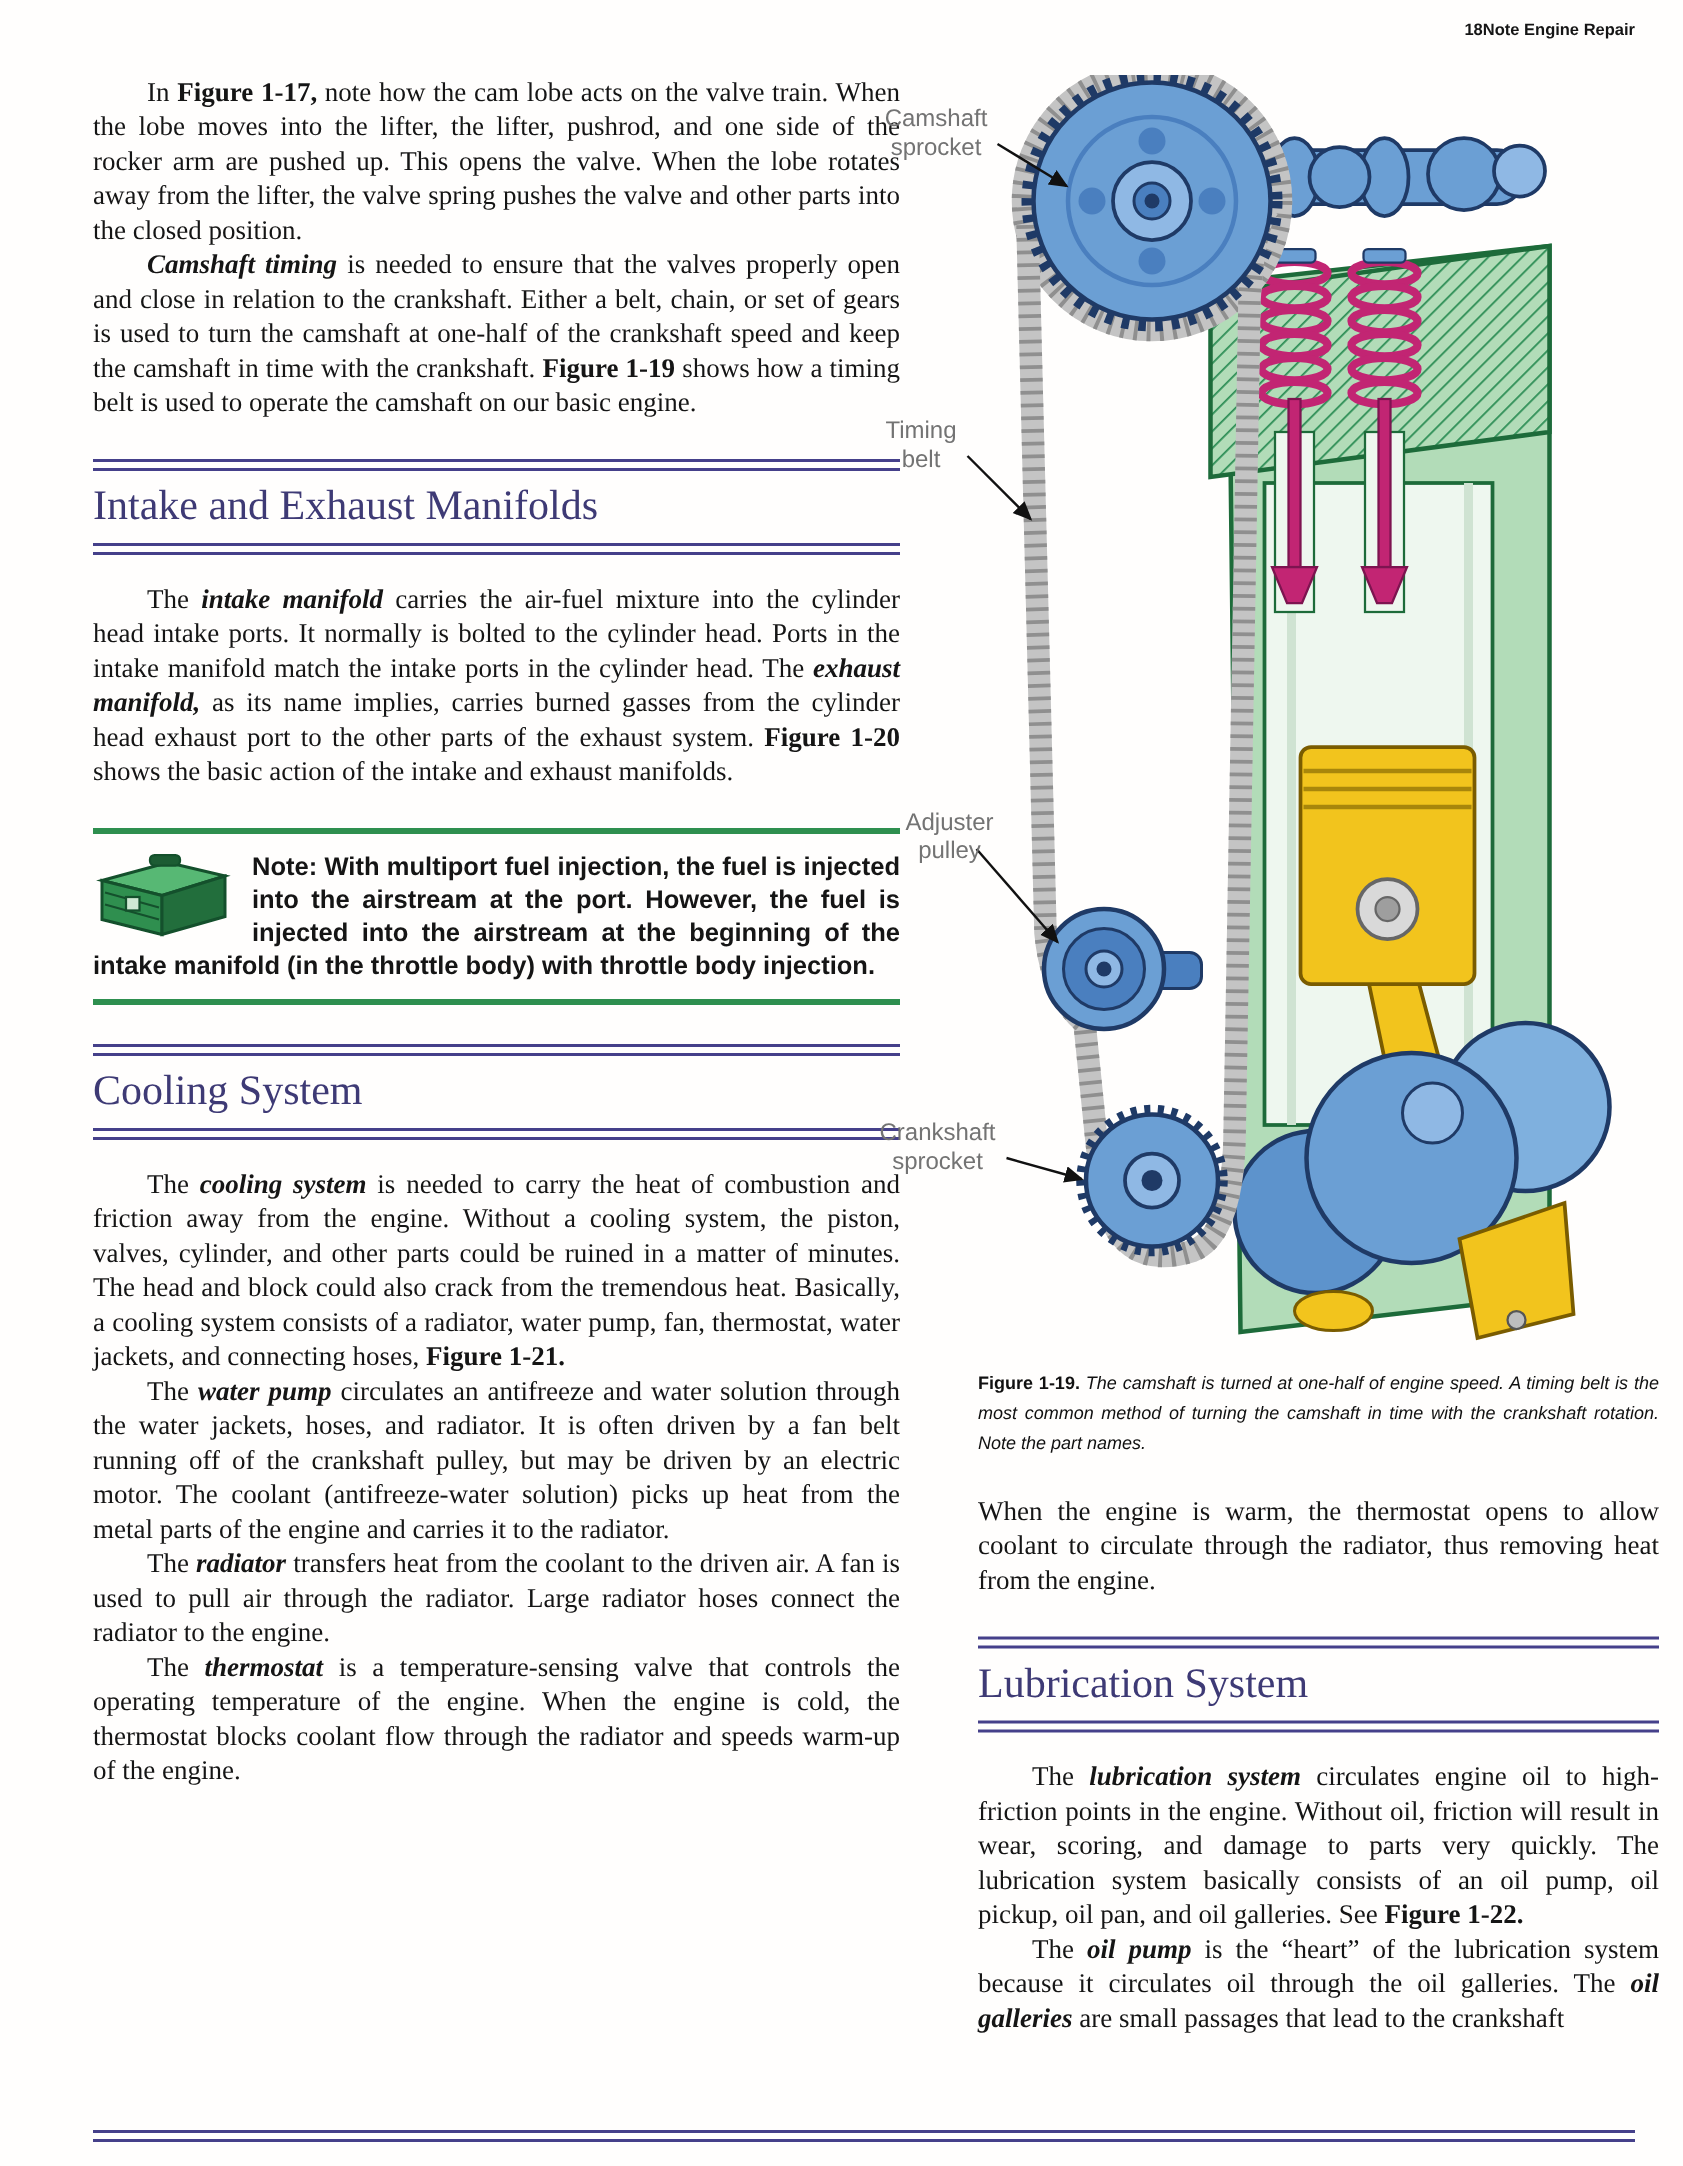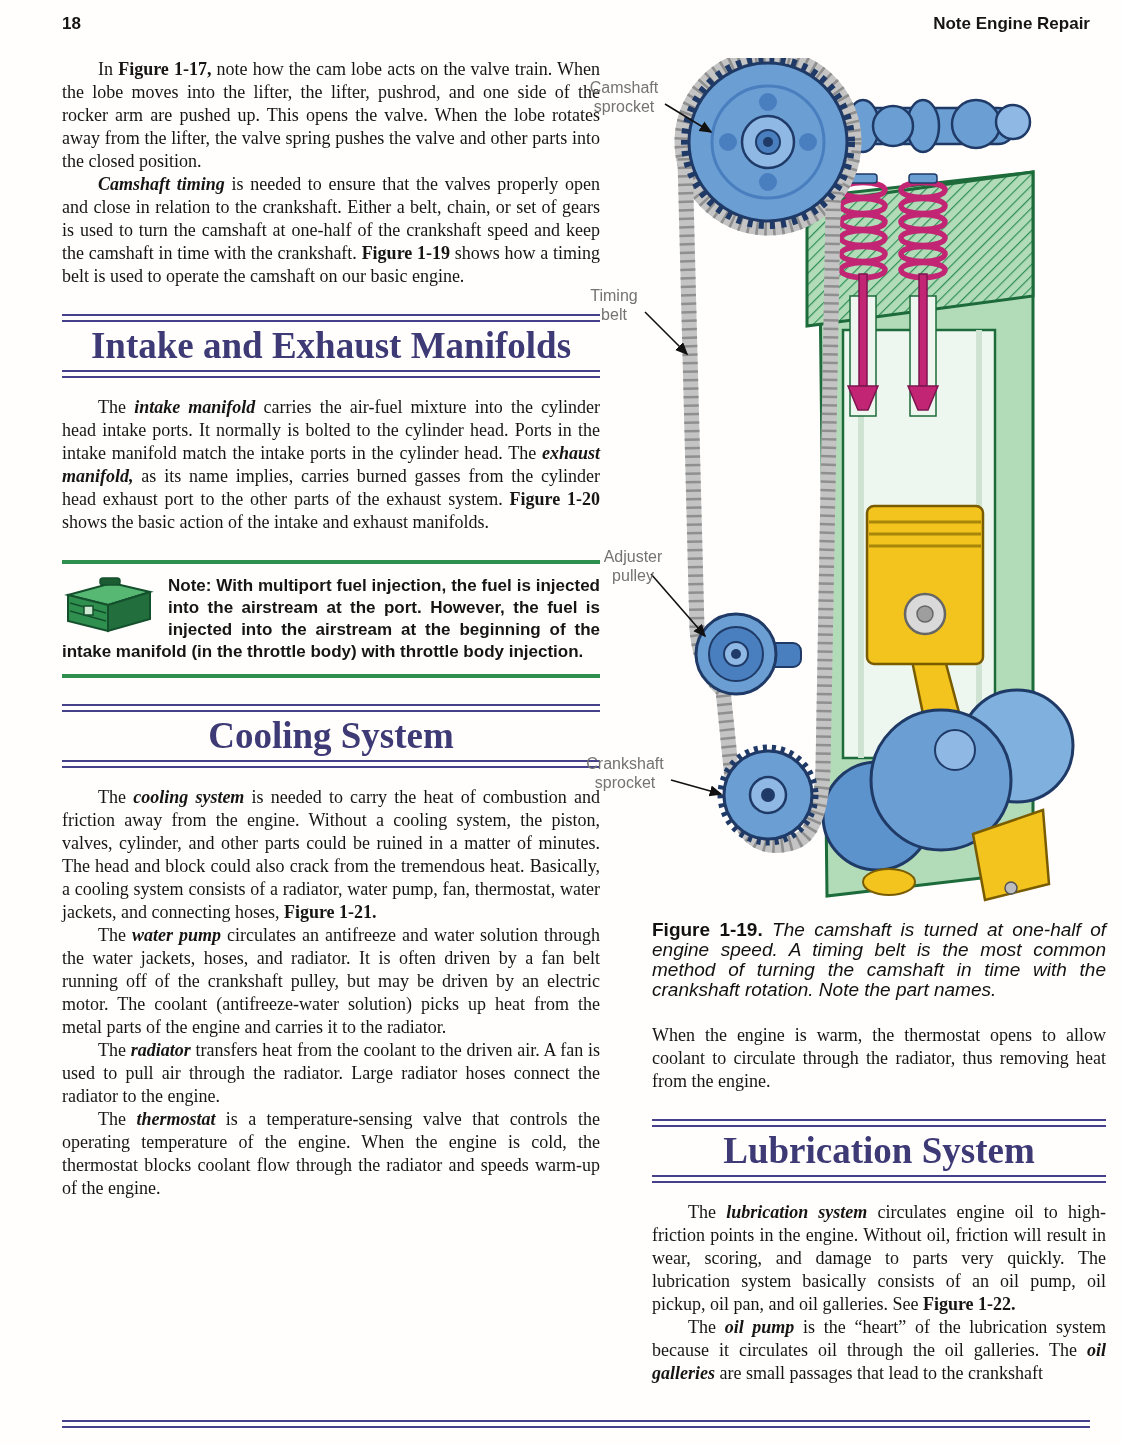--- a/index.html
+++ b/index.html
@@ -1,43 +1,43 @@
 <!DOCTYPE html>
 <html style="--heading: #3e3a75; --rule: #45408a; --green: #2e8f4f; --engine_blue: #6b9fd4; --engine_green: #b2dcb8; --engine_yellow: #f2c41d; --engine_magenta: #c22573; --belt_gray: #c4c4c4;"><head>
 <meta charset="utf-8">
 <style>
   *{margin:0;padding:0;box-sizing:border-box}
   html,body{background:#ffffff}
   .page{position:relative;width:1122px;height:1444px;background:#fffefd;padding:14px 32px 0 62px;
         overflow:hidden;font-family:"Liberation Serif",serif;color:#151515}
-  .page-header{display:flex;justify-content:space-between;align-items:baseline;
-        font-family:"Liberation Sans",sans-serif;font-weight:700;font-size:17px;margin-bottom:24px}
+  .page-header{display:flex;justify-content:flex-end;align-items:baseline;
+        font-family:"Liberation Sans",sans-serif;font-weight:700;font-size:11px;margin-bottom:24px}
   .columns{display:flex;gap:52px}
   .col-left{width:538px;flex:none}
   .col-right{width:454px;flex:none}
   .body{font-size:18px;line-height:23px;text-align:justify}
   .indent{text-indent:36px}
   .b{font-weight:700}
   .i{font-style:italic}
   .bi{font-weight:700;font-style:italic}
   .section-head{margin:26px 0 18px}
   .dbl-rule{height:8px;border-top:2.5px solid var(--rule,#45408a);border-bottom:2.5px solid var(--rule,#45408a)}
-  .section-head h2{font-family:"Liberation Serif",serif;font-size:37px;line-height:30px;text-align:center;
-        color:var(--heading,#3e3a75);margin:9px 0;font-weight:700}
+  .section-head h2{font-family:"Liberation Serif",serif;font-size:28px;line-height:30px;text-align:left;
+        color:var(--heading,#3e3a75);margin:9px 0;font-weight:400}
   .note{margin-top:26px}
   .note-rule{height:4px;background:var(--green,#2e8f4f)}
   .note-body{padding:11px 0;overflow:hidden;font-family:"Liberation Sans",sans-serif;font-weight:700;
         font-size:17px;line-height:22px;text-align:justify}
   .note-icon{float:left;width:92px;height:56px;margin:2px 14px 2px 0}
   .engine-figure{margin:0}
   .fig-canvas{position:relative;width:525px;height:852px;margin-left:-71px}
   .engine-art{position:absolute;inset:0;width:100%;height:100%}
   .fig-label{position:absolute;font-family:"Liberation Sans",sans-serif;font-size:16px;line-height:19px;
         text-align:center;color:#737373}
-  .caption{margin-top:10px;font-family:"Liberation Sans",sans-serif;font-size:19px;line-height:20px;
+  .caption{margin-top:10px;font-family:"Liberation Sans",sans-serif;font-size:12px;line-height:20px;
         text-align:justify;color:#111}
   .after-figure{margin-top:24px}
   .bottom-rule{position:absolute;left:62px;right:32px;bottom:16px;height:8px;
         border-top:2.5px solid var(--rule,#45408a);border-bottom:2.5px solid var(--rule,#45408a)}
 </style>
 </head>
 <body>
 
 <div class="page">
 

